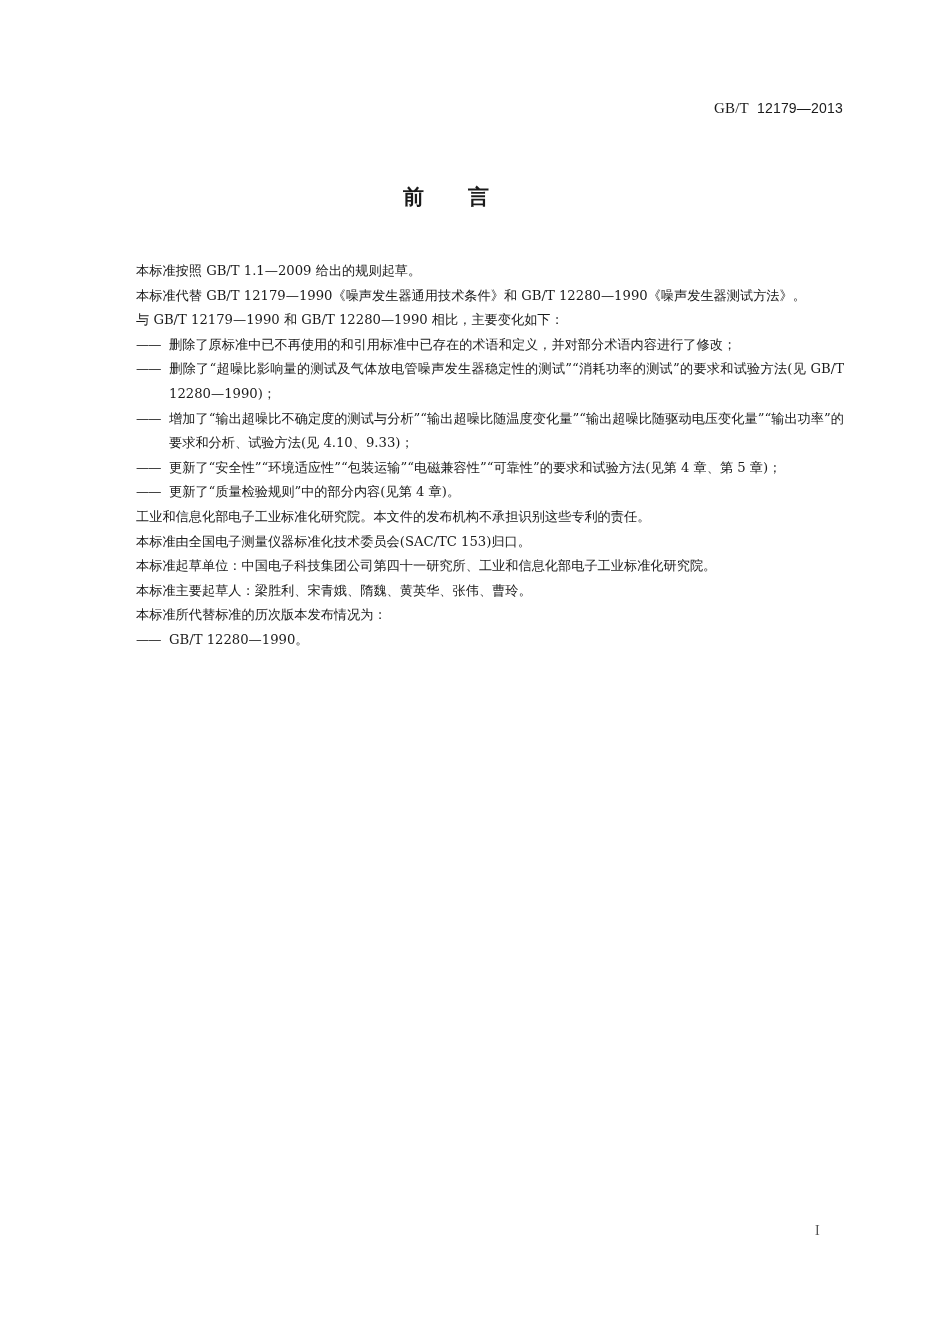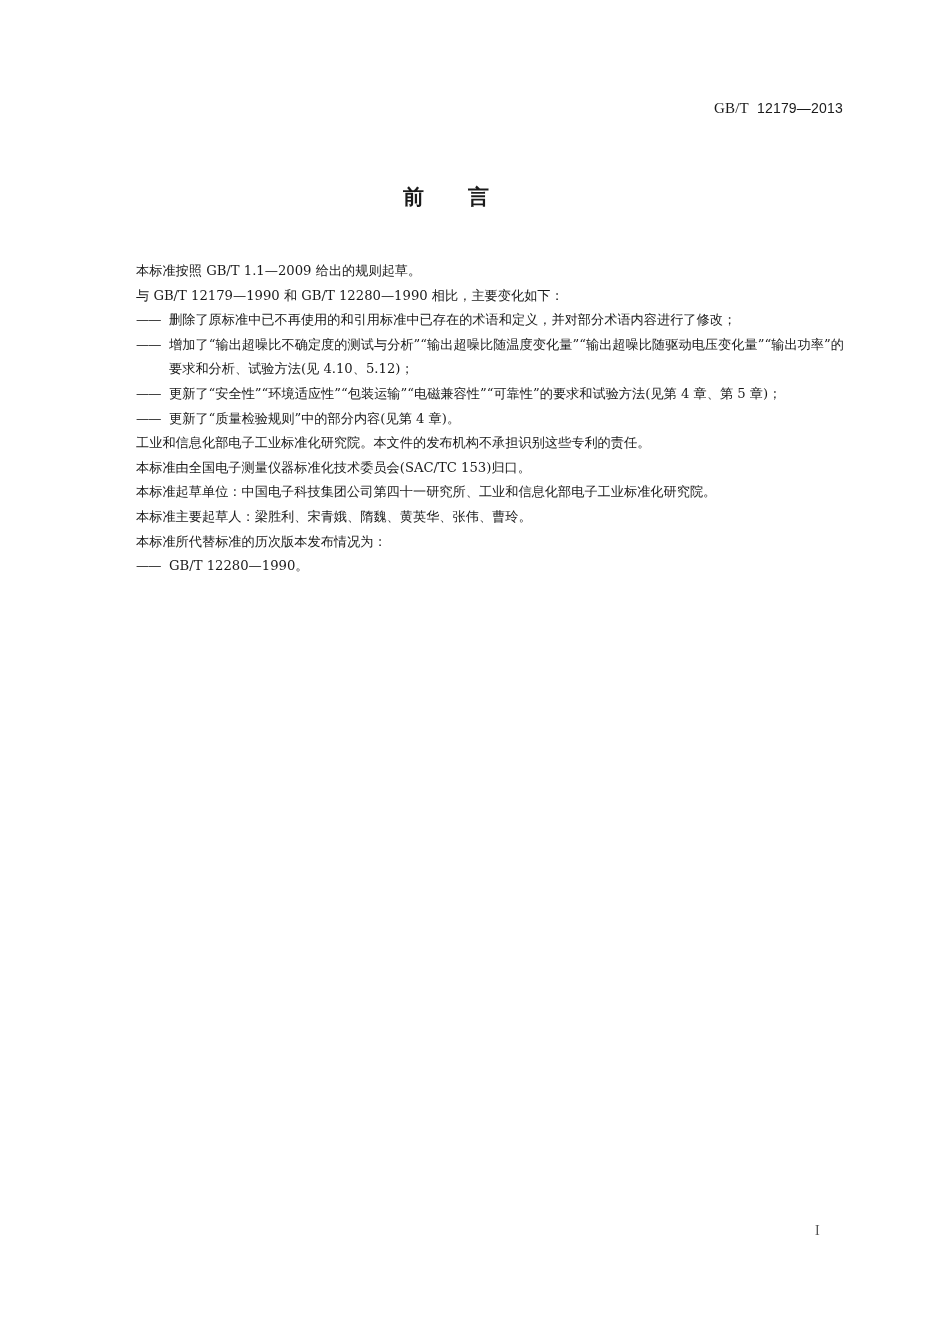--- a/index.html
+++ b/index.html
@@ -85,23 +85,25 @@
 <body>
 
 <div class="std-code">
   <span class="gbt">GB/T</span><span class="num">12179—2013</span>
 </div>
 
 <h1 class="title" style="margin:0;">前言</h1>
 
 <div class="content">
   <p class="p">本标准按照 GB/T 1.1—2009 给出的规则起草。</p>
+  <p class="p">本标准代替 GB/T 12179—1990《噪声发生器通用技术条件》和 GB/T 12280—1990《噪声发生器测试方法》。</p>
   <p class="p">与 GB/T 12179—1990 和 GB/T 12280—1990 相比，主要变化如下：</p>
   <p class="dash"><span class="mark">——</span><span>删除了原标准中已不再使用的和引用标准中已存在的术语和定义，并对部分术语内容进行了修改；</span></p>
-  <p class="dash"><span class="mark">——</span><span>增加了“输出超噪比不确定度的测试与分析”“输出超噪比随温度变化量”“输出超噪比随驱动电压变化量”“输出功率”的要求和分析、试验方法(见 4.10、5.12)；</span></p>
+  <p class="dash"><span class="mark">——</span><span>删除了“超噪比影响量的测试及气体放电管噪声发生器稳定性的测试”“消耗功率的测试”的要求和试验方法(见 GB/T 12280—1990)；</span></p>
+  <p class="dash"><span class="mark">——</span><span>增加了“输出超噪比不确定度的测试与分析”“输出超噪比随温度变化量”“输出超噪比随驱动电压变化量”“输出功率”的要求和分析、试验方法(见 4.10、9.33)；</span></p>
   <p class="dash"><span class="mark">——</span><span>更新了“安全性”“环境适应性”“包装运输”“电磁兼容性”“可靠性”的要求和试验方法(见第 4 章、第 5 章)；</span></p>
   <p class="dash"><span class="mark">——</span><span>更新了“质量检验规则”中的部分内容(见第 4 章)。</span></p>
   <p class="p">工业和信息化部电子工业标准化研究院。本文件的发布机构不承担识别这些专利的责任。</p>
   <p class="p">本标准由全国电子测量仪器标准化技术委员会(SAC/TC 153)归口。</p>
   <p class="p">本标准起草单位：中国电子科技集团公司第四十一研究所、工业和信息化部电子工业标准化研究院。</p>
   <p class="p">本标准主要起草人：梁胜利、宋青娥、隋魏、黄英华、张伟、曹玲。</p>
   <p class="p">本标准所代替标准的历次版本发布情况为：</p>
   <p class="dash"><span class="mark">——</span><span>GB/T 12280—1990。</span></p>
 </div>
 

